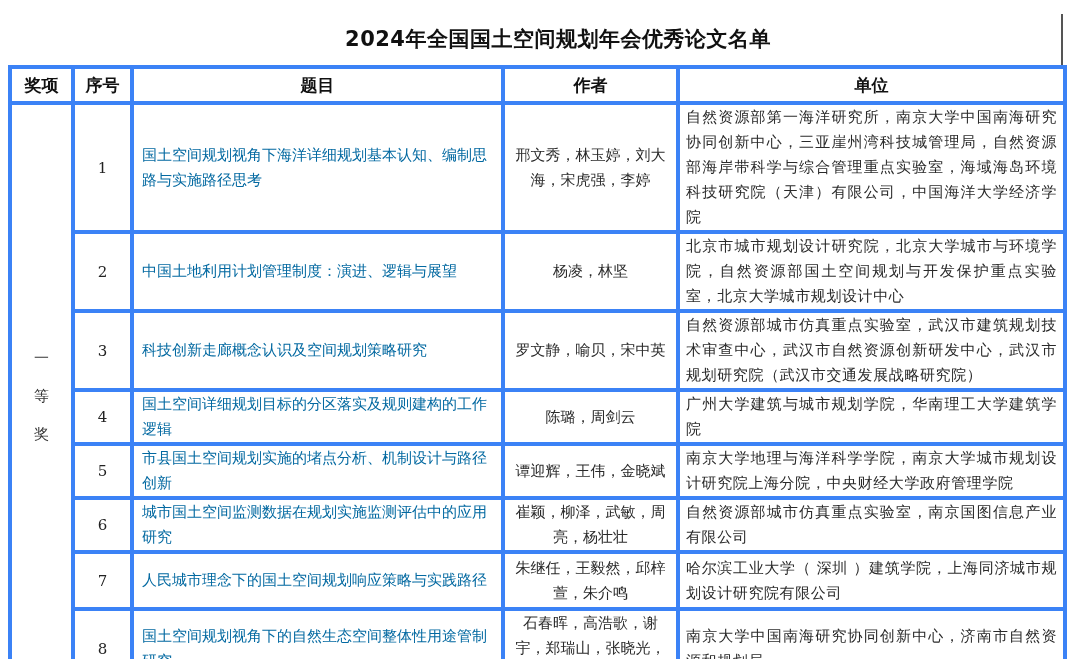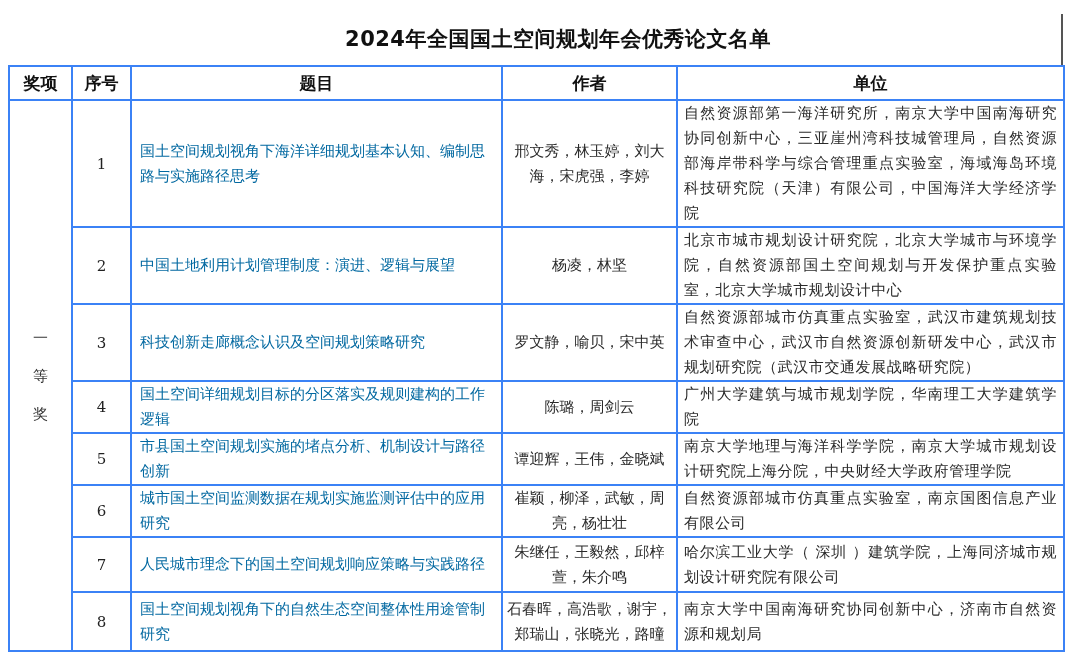--- a/index.html
+++ b/index.html
@@ -39,21 +39,21 @@
     table.award-table {
       position: absolute;
       left: 8px;
       top: 65px;
       width: 1055px;
       border-collapse: collapse;
       table-layout: fixed;
     }
     table.award-table th,
     table.award-table td {
-      border: 2px solid #3b82f6;
+      border: 4px solid #3b82f6;
       padding: 0;
       vertical-align: middle;
     }
     table.award-table th {
       height: 32px;
       font-family: "DejaVu Sans", "Liberation Sans", sans-serif;
       font-weight: bold;
       font-size: 17px;
       text-align: center;
       color: #111;

